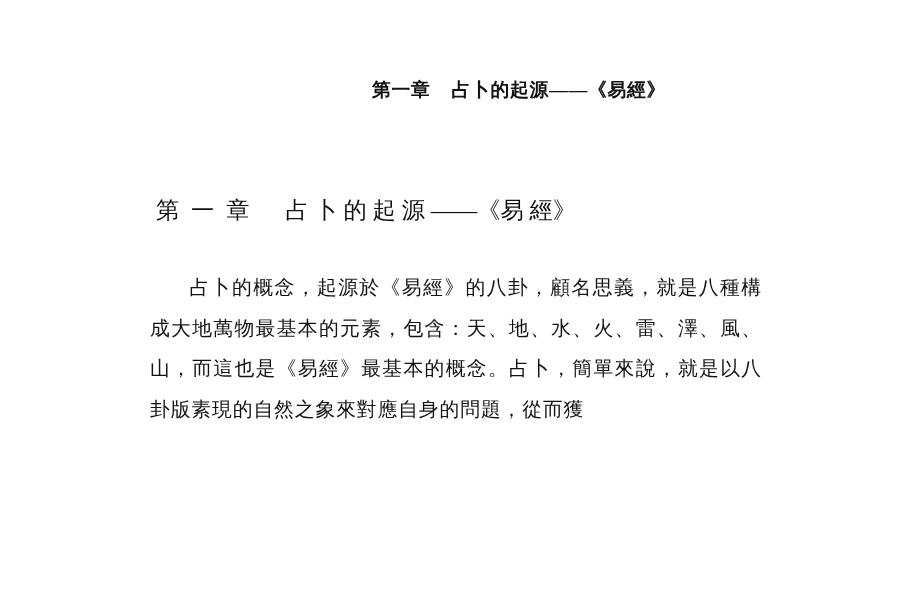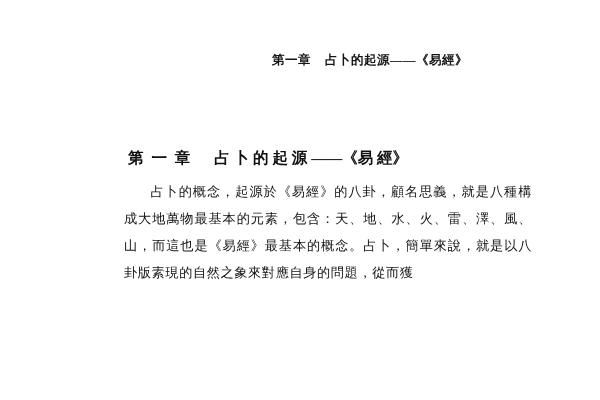--- a/index.html
+++ b/index.html
@@ -14,45 +14,44 @@
     color: #1a1a1a;
     overflow: hidden;
   }
 
   .page {
     position: relative;
     width: 492px;
     height: 400px;
     background: #ffffff;
     box-sizing: border-box;
-    margin-left: 24px;
   }
 
   
   .running-header {
     position: absolute;
     top: 52px;
     right: 48px;
     font-size: 12.5px;
     letter-spacing: 0.5px;
     color: #141414;
     white-space: nowrap;
     font-weight: 600;
   }
   .running-header .rh-chapter {
     margin-right: 14px;
   }
 
   
   .chapter-title {
     position: absolute;
-    top: 148px;
+    top: 130px;
     left: 104px;
     font-size: 15.5px;
-    font-weight: 700;
+    font-weight: 400;
     letter-spacing: 2px;
     color: #0f0f0f;
     white-space: nowrap;
   }
   .chapter-title .ct-num {
     margin-right: 22px;
   }
   .chapter-title .ct-dash {
     letter-spacing: 0px;
   }

